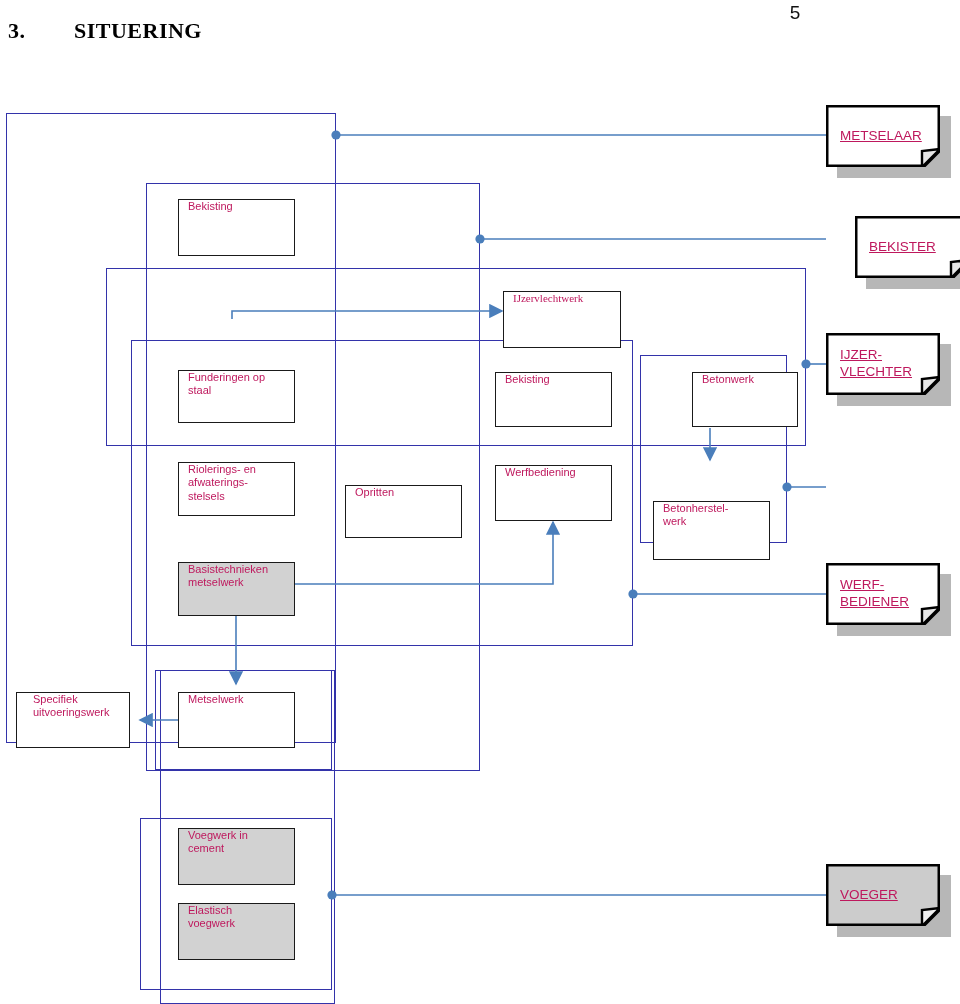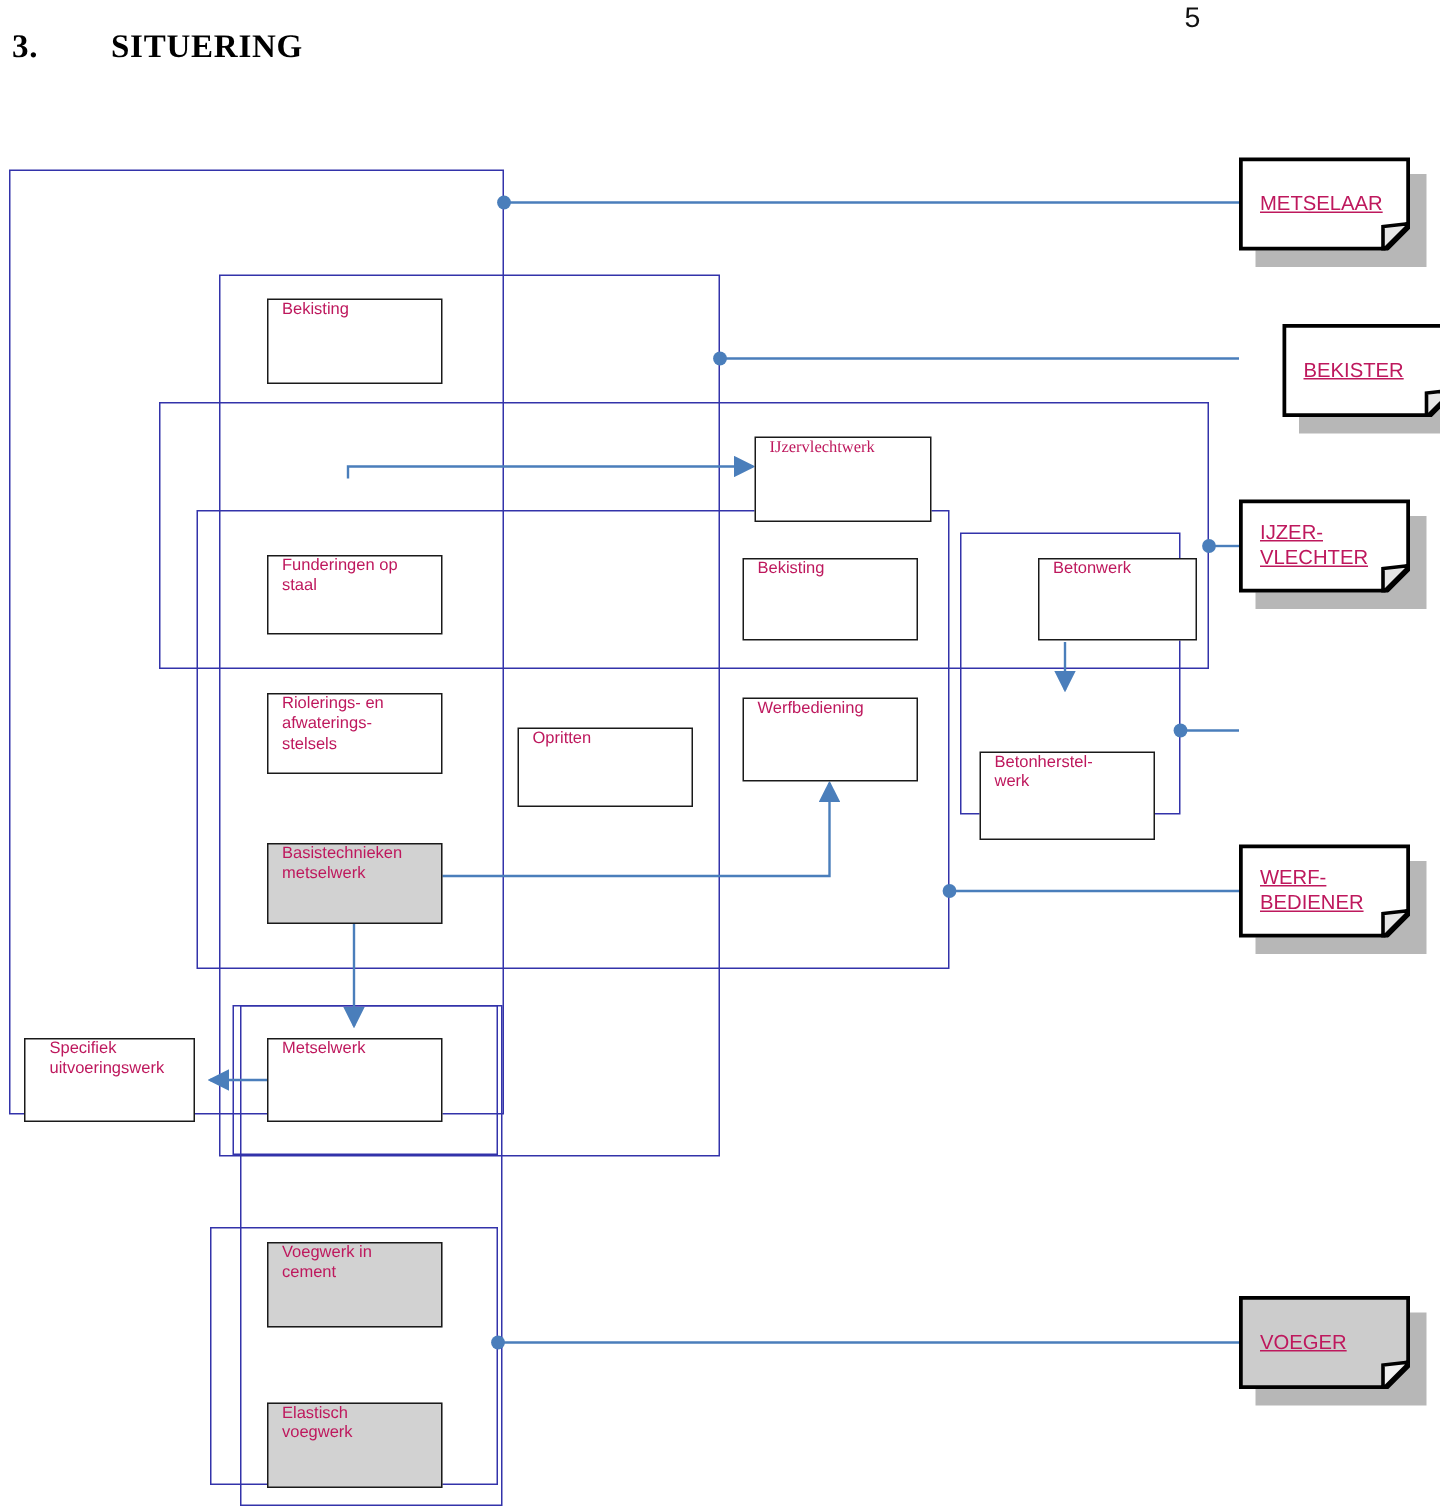--- a/index.html
+++ b/index.html
@@ -149,21 +149,21 @@
 
   <div class="node" style="left:178px;top:692px;width:117px;height:56px;">
     <span class="lbl">Metselwerk</span>
     </div>
 
   <div class="node gray" style="left:178px;top:828px;width:117px;height:57px;">
     <span class="lbl">Voegwerk in
 cement</span>
     </div>
 
-  <div class="node gray" style="left:178px;top:903px;width:117px;height:57px;margin-top:32px;">
+  <div class="node gray" style="left:178px;top:903px;width:117px;height:57px;">
     <span class="lbl">Elastisch
 voegwerk</span>
     </div>
 
   <div class="doc" style="left:826px;top:105px;width:114px;height:62px;">
     <div class="shadow"></div>
     <div class="body">
       <svg width="114" height="62" viewBox="0 0 114 62" xmlns="http://www.w3.org/2000/svg">
         <path class="fillrect" d="M0,0 H114 V44 L96,62 H0 Z" fill="#ffffff" stroke="#000" stroke-width="5"></path>
         <path d="M114,44 L96,46 L96,62 Z" fill="#e6e6e6" stroke="#000" stroke-width="2.4"></path>

